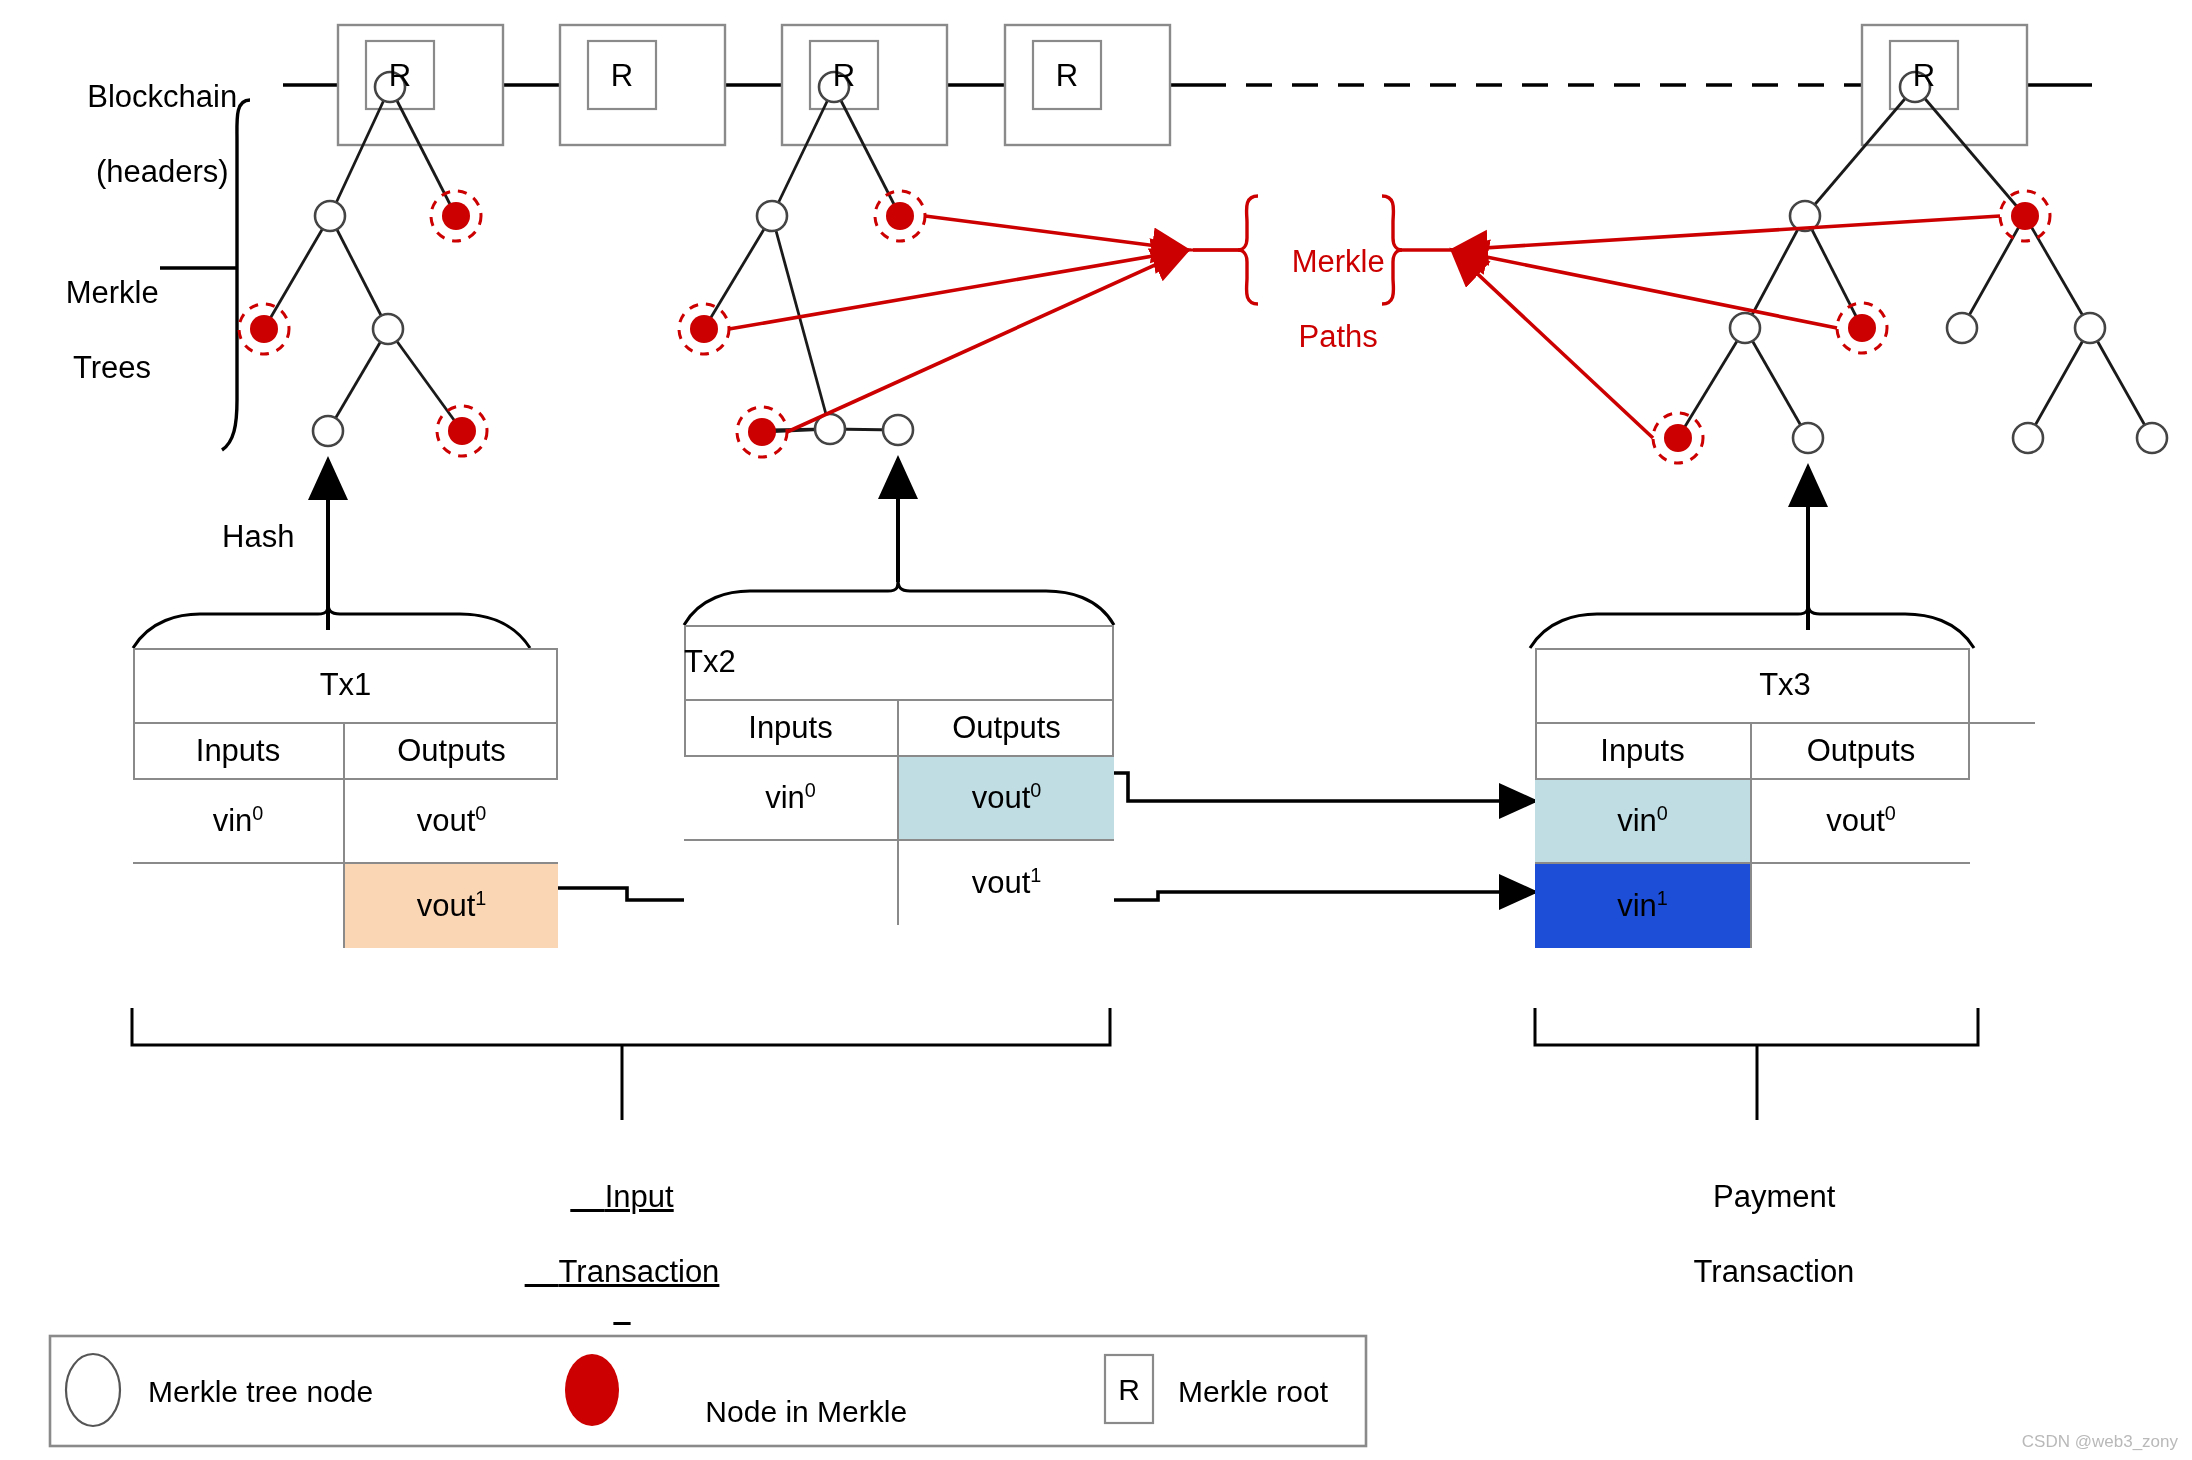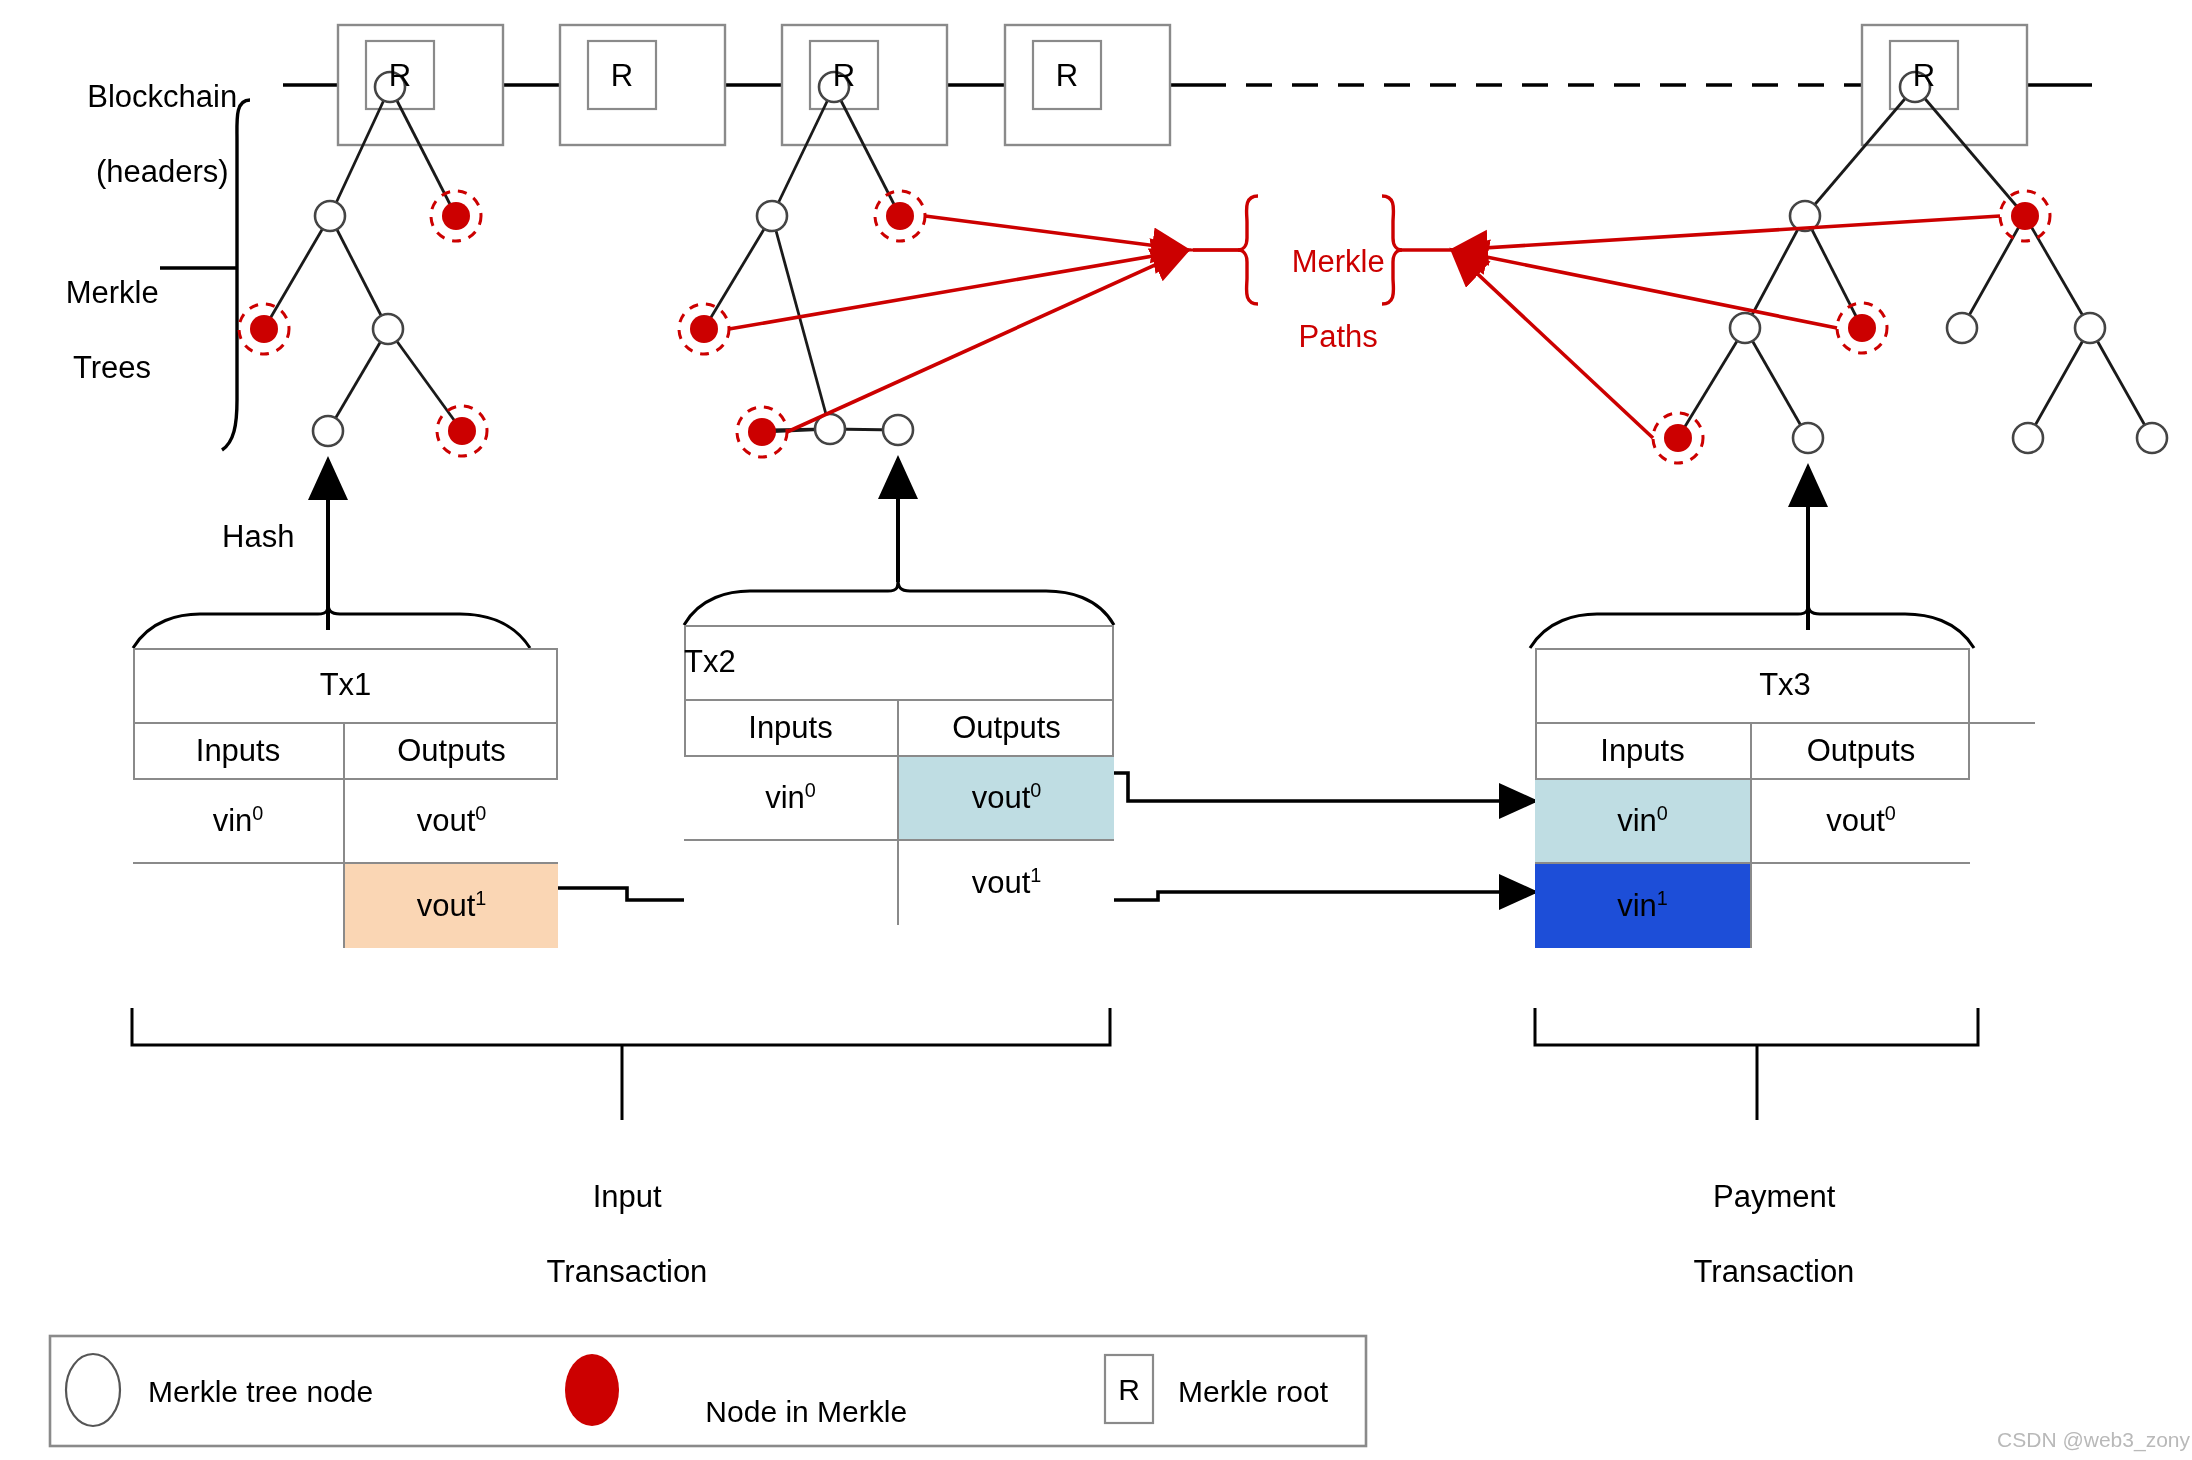--- a/index.html
+++ b/index.html
@@ -33,23 +33,23 @@
     color: #000;
     white-space: pre;
     line-height: 1.22;
   }
   .lbl.ctr { text-align: center; }
   .f30 { font-size: 30px; }
   .f31 { font-size: 31px; }
   .red { color: #cc0000; }
   .watermark {
     position: absolute;
-    right: 2px;
+    right: 14px;
     bottom: 8px;
-    font-size: 21px;
+    font-size: 17px;
     color: #b9b9b9;
     font-family: "Liberation Sans", sans-serif;
   }
   .sup { font-size: 0.64em; vertical-align: super; }
 </style>
 </head>
 <body>
 
 <div id="root">
 
@@ -249,21 +249,21 @@
     <span>Trees</span>
   </div>
 
   <div class="lbl f31" style="left:222px; top:518px;">Hash</div>
 
   <div class="lbl f31 ctr red" style="left:1248px; top:205px; width:146px;">
     <span>Merkle</span><br>
     <span>Paths</span>
   </div>
 
-  <div class="lbl f31 ctr" style="left:500px; top:1140px; width:220px;">
+  <div class="lbl f31 ctr" style="left:512px; top:1140px; width:220px;text-decoration:underline;">
     <span>Input</span><br>
     <span>Transaction</span>
   </div>
 
   <div class="lbl f31 ctr" style="left:1647px; top:1140px; width:220px;">
     <span>Payment</span><br>
     <span>Transaction</span>
   </div>
 
   <div class="lbl f31 ctr" style="left:366px; top:57px; width:68px;">R</div>

